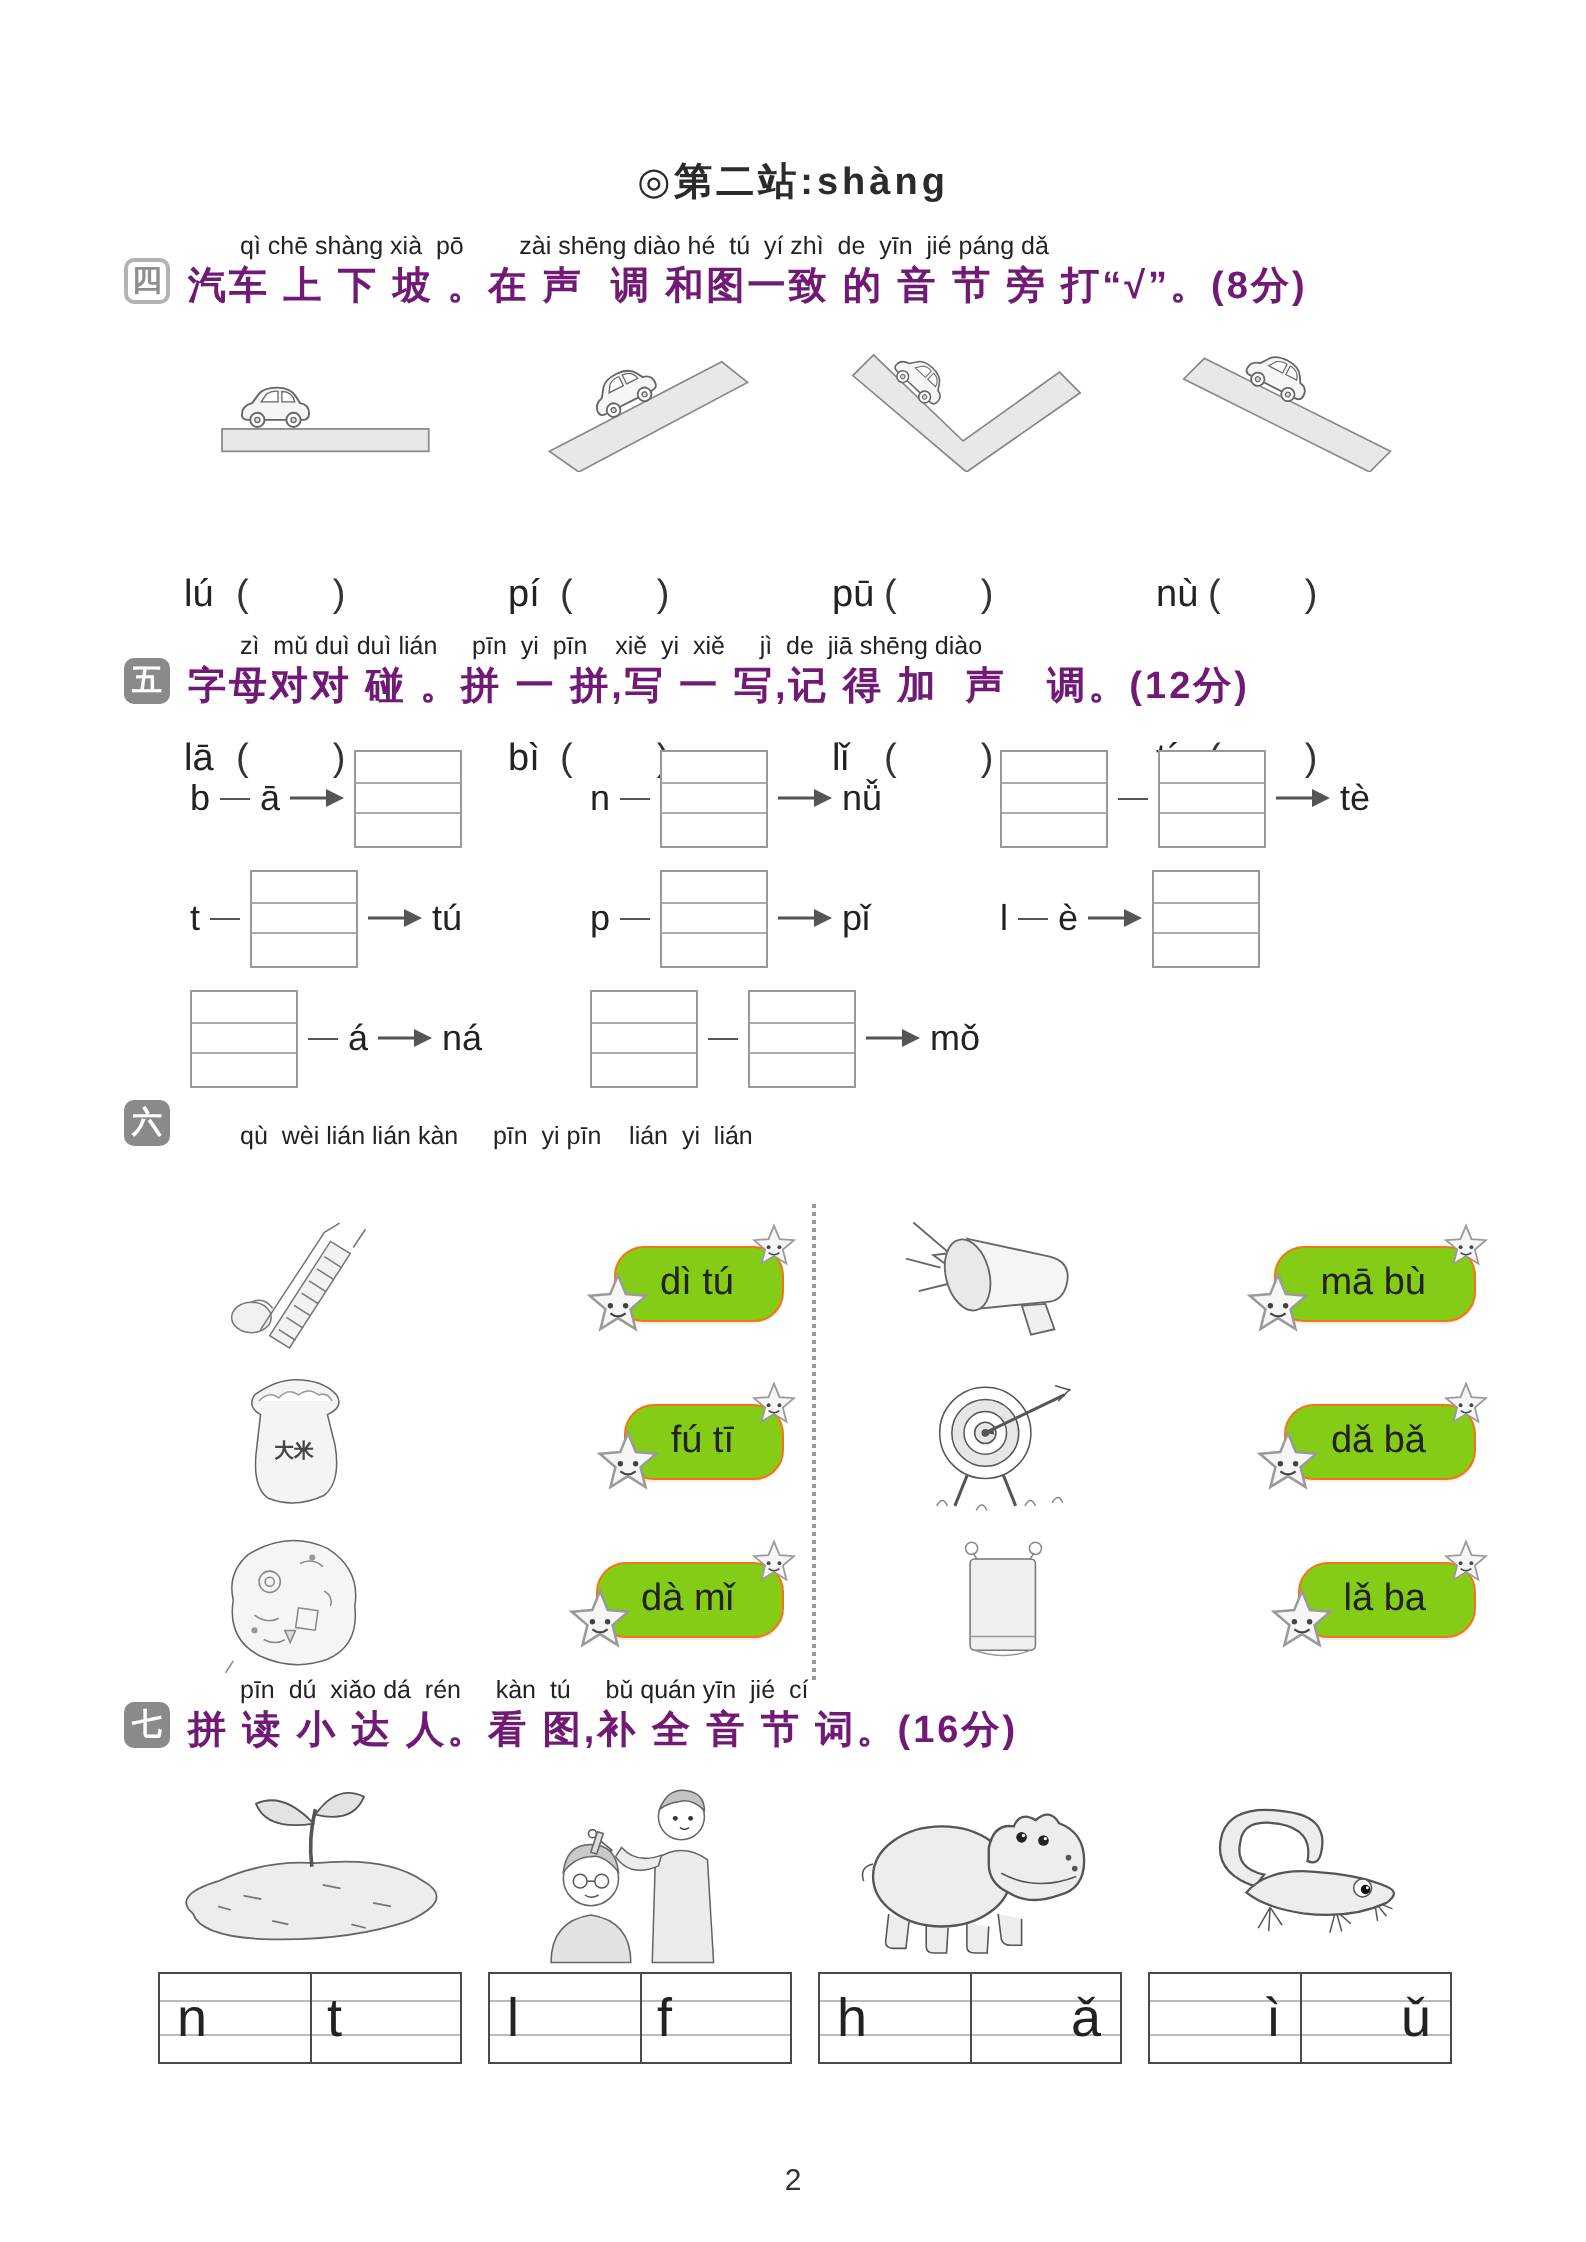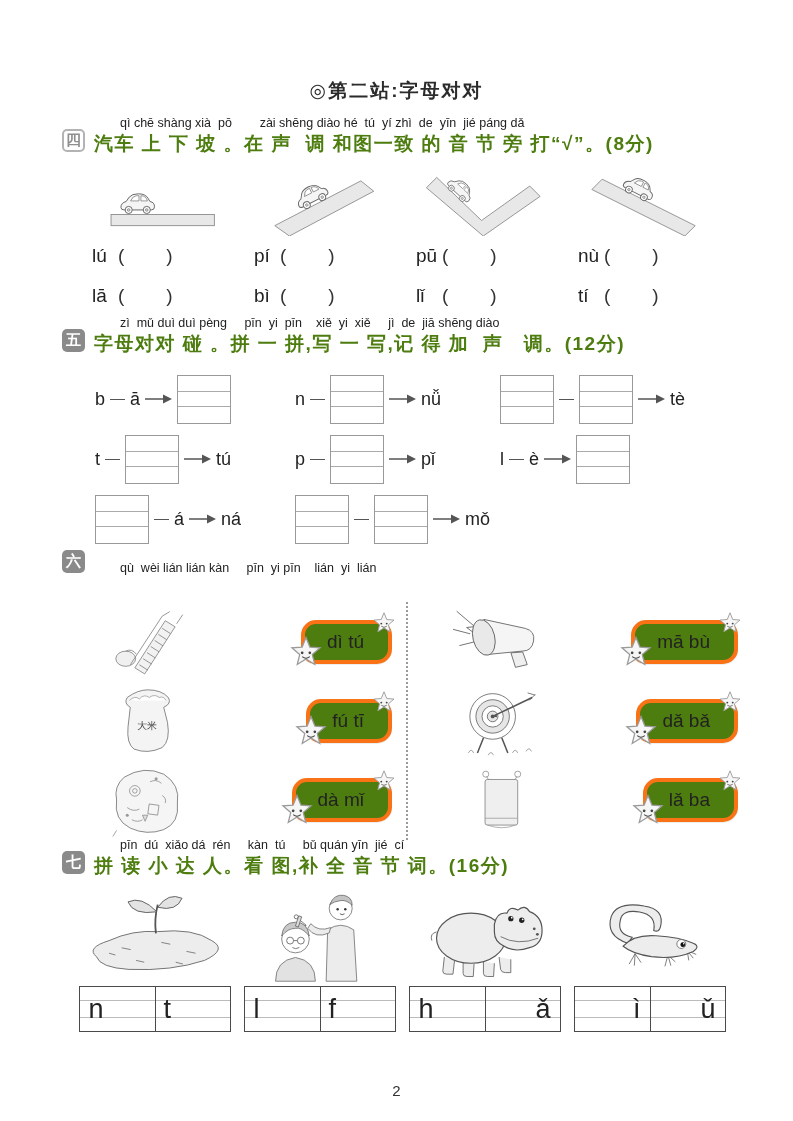--- a/index.html
+++ b/index.html
@@ -3,29 +3,29 @@
 <meta charset="utf-8">
 <style>
   html,body{margin:0;padding:0;background:#fff;}
   .page{position:relative;width:793px;height:1121px;background:#fff;overflow:hidden;
         font-family:"Liberation Sans","DejaVu Sans",sans-serif;color:#1a1a1a;}
   .title{position:absolute;top:78px;left:0;width:100%;text-align:center;
          font-size:19px;font-weight:700;letter-spacing:2px;color:#2b2b2b;}
   .sec-header{position:absolute;left:62px;display:flex;align-items:flex-end;gap:9px;}
   .htext{display:flex;flex-direction:column;}
   .pinyin{font-size:12.5px;color:#222;white-space:pre;padding-left:26px;line-height:1.25;}
-  .cn{font-size:19px;font-weight:700;color:#4d7c0f;letter-spacing:1.5px;line-height:1.3;white-space:pre;}
+  .cn{font-size:19px;font-weight:700;color:#701a75;letter-spacing:1.5px;line-height:1.3;white-space:pre;}
   .badge{width:23px;height:23px;border-radius:5px;display:flex;align-items:center;justify-content:center;
          font-size:15px;font-weight:700;margin-bottom:4px;flex:none;box-sizing:border-box;}
   .badge.fill{background:#8a8a8a;color:#fff;}
   .badge.outline{border:2px solid #b3b3b3;color:#8f8f8f;background:#fff;}
 
   
   .s4-items{position:absolute;top:172px;left:92px;width:650px;display:flex;}
-  .s4-col{width:162px;display:flex;flex-direction:column;}
+  .s4-col{width:162px;display:flex;flex-direction:column;gap:42px;}
   .s4-icon{height:64px;display:flex;align-items:flex-end;}
   .s4-icon svg{width:150px;height:62px;}
   .syl-line{display:flex;align-items:center;height:40px;font-size:19px;color:#222;}
   .syl{min-width:26px;}
   .paren{font-size:19px;color:#333;}
   .paren-gap{display:inline-block;width:42px;}
 
   
   .s5-grid{position:absolute;top:370px;left:95px;width:660px;display:grid;
            grid-template-columns:200px 205px 250px;grid-auto-rows:58px;row-gap:2px;}
@@ -35,23 +35,23 @@
   .wbox{width:52px;height:47px;border:1px solid #999;position:relative;background:#fff;flex:none;}
   .wbox i{position:absolute;left:0;right:0;border-top:1px solid #aaa;}
   .wbox i.l1{top:32%;} .wbox i.l2{top:65%;}
   .tok-arrow svg{display:block;}
 
   
   .s6-body{position:absolute;top:602px;left:62px;width:690px;height:238px;display:flex;}
   .s6-half{width:344px;height:100%;display:flex;flex-direction:column;}
   .s6-half.right{border-left:2px dotted #999;padding-left:8px;width:336px;}
   .s6-row{height:79px;display:flex;align-items:center;}
-  .s6-iconcell{width:170px;display:flex;justify-content:center;align-items:center;}
+  .s6-iconcell{width:170px;display:flex;justify-content:center;align-items:center;font-weight:bold;}
   .s6-iconcell svg{max-height:76px;}
-  .pill{position:relative;margin-left:auto;margin-right:14px;background:#4d7c0f;border:4px solid #f97316;
+  .pill{position:relative;margin-left:auto;margin-right:14px;background:#84cc16;border:1px solid #f97316;
         border-radius:15px;padding:7px 24px 7px 22px;font-size:19px;color:#222;box-shadow:0 1px 0 #eee;}
   .pill .star-big{position:absolute;left:-16px;bottom:-9px;width:34px;height:34px;}
   .pill .star-small{position:absolute;right:-8px;top:-13px;width:24px;height:24px;}
 
   
   .s7-items{position:absolute;top:888px;left:72px;width:660px;display:flex;}
   .s7-col{width:165px;display:flex;flex-direction:column;align-items:center;}
   .s7-icon{height:94px;display:flex;align-items:flex-end;justify-content:center;}
   .s7-icon svg{max-height:92px;}
   .abox{width:150px;height:44px;border:1.5px solid #4a4a4a;position:relative;background:#fff;margin-top:4px;}
@@ -63,21 +63,21 @@
   .abox .cell.left{justify-content:flex-start;padding-left:9px;}
   .abox .cell.right{justify-content:flex-end;padding-right:9px;}
 
   .pagenum{position:absolute;top:1082px;left:0;width:100%;text-align:center;font-size:15px;color:#333;}
 </style>
 </head>
 <body>
 
 <div class="page">
 
-  <div class="title">◎第二站:字母对对</div>
+  <div class="title">◎第二站:shàng</div>
 
   <div class="sec-header" style="top:116px">
     <span class="badge outline">四</span>
     <span class="htext">
       <span class="pinyin">qì chē shàng xià  pō        zài shēng diào hé  tú  yí zhì  de  yīn  jié páng dǎ</span>
       <span class="cn">汽车 上 下 坡 。在 声  调 和图一致 的 音 节 旁 打“√”。(8分)</span>
     </span>
   </div>
   <div class="s4-items">
       <div class="s4-col">
@@ -174,21 +174,21 @@
         <div class="syl-line">
           <span class="syl">tí</span>
           <span class="paren"><span>(</span><span class="paren-gap"></span><span>)</span></span>
         </div>
       </div>
     </div>
 
   <div class="sec-header" style="top:316px">
     <span class="badge fill">五</span>
     <span class="htext">
-      <span class="pinyin">zì  mǔ duì duì pèng     pīn  yi  pīn    xiě  yi  xiě     jì  de  jiā shēng diào</span>
+      <span class="pinyin">zì  mǔ duì duì lián     pīn  yi  pīn    xiě  yi  xiě     jì  de  jiā shēng diào</span>
       <span class="cn">字母对对 碰 。拼 一 拼,写 一 写,记 得 加  声   调。(12分)</span>
     </span>
   </div>
   <div class="s5-grid">
       <div class="s5-item">
         <span class="tok-letter">b</span>
         <span class="tok-dash"></span>
         <span class="tok-letter">ā</span>
         <span class="tok-arrow">
           <svg width="27" height="12" viewBox="0 0 27 12">

